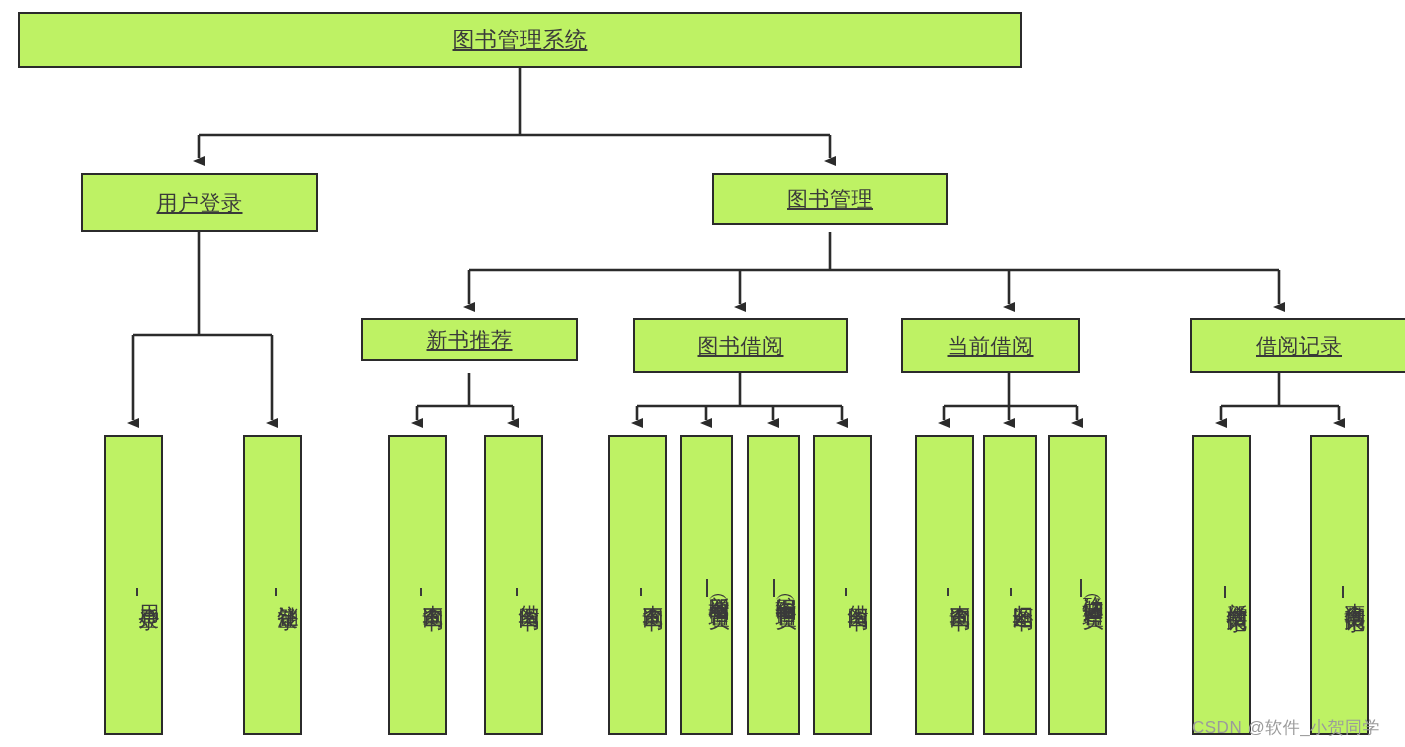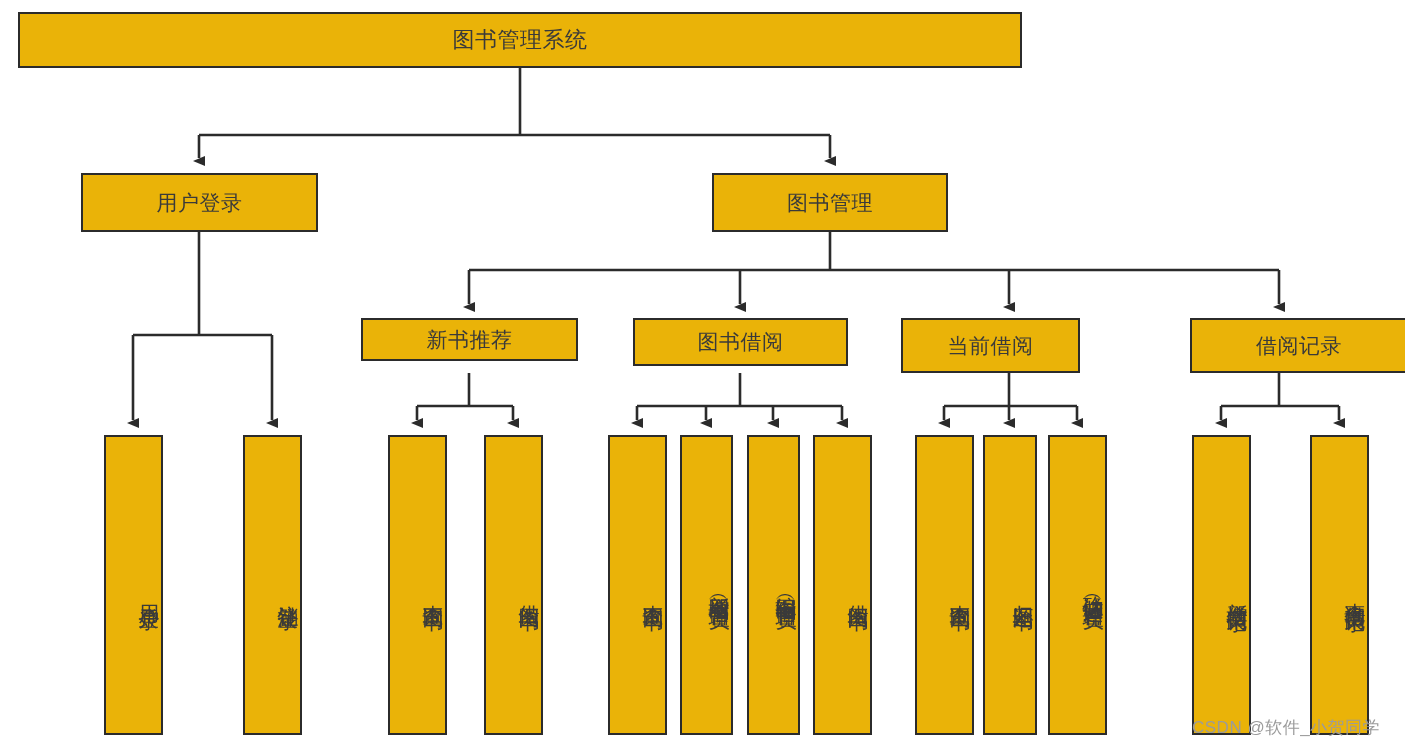--- a/index.html
+++ b/index.html
@@ -22,26 +22,27 @@
     left: 0;
     top: 0;
     width: 1405px;
     height: 747px;
     pointer-events: none;
   }
   .node {
     position: absolute;
     box-sizing: border-box;
     border: 2px solid #2b2b2b;
-    background: #eab308;
+    background: #bef264;
     display: flex;
     align-items: center;
     justify-content: center;
     color: #3a3a3a;
     letter-spacing: 0.5px;
+    text-decoration: underline;
   }
   .node-h {
     font-size: 21px;
   }
   .node-root {
     font-size: 22px;
   }
   .node-leaf {
     writing-mode: vertical-rl;
     text-orientation: upright;
@@ -114,24 +115,24 @@
       <path d="M1279,373 L1279,406"></path>
       <path d="M1221,406 L1339,406"></path>
       <path d="M1221,406 L1221,420" marker-end="url(#arrow)"></path>
       <path d="M1339,406 L1339,420" marker-end="url(#arrow)"></path>
     </g>
   </svg>
 
   <div class="node node-root" style="left:18px; top:12px; width:1004px; height:56px;">图书管理系统</div>
 
   <div class="node node-h" style="left:81px; top:173px; width:237px; height:59px;">用户登录</div>
-  <div class="node node-h" style="left:712px; top:173px; width:236px; height:59px;">图书管理</div>
+  <div class="node node-h" style="left:712px; top:173px; width:236px; height:52px;">图书管理</div>
 
   <div class="node node-h" style="left:361px; top:318px; width:217px; height:43px;">新书推荐</div>
-  <div class="node node-h" style="left:633px; top:318px; width:215px; height:48px;">图书借阅</div>
+  <div class="node node-h" style="left:633px; top:318px; width:215px; height:55px;">图书借阅</div>
   <div class="node node-h" style="left:901px; top:318px; width:179px; height:55px;">当前借阅</div>
   <div class="node node-h" style="left:1170px; top:318px; width:218px; height:55px;margin-left:20px;">借阅记录</div>
 
   <div class="node node-leaf" style="left:104px; top:435px; width:59px; height:300px;">用户登录</div>
   <div class="node node-leaf" style="left:243px; top:435px; width:59px; height:300px;">注销登录</div>
 
   <div class="node node-leaf" style="left:388px; top:435px; width:59px; height:300px;">查询图书</div>
   <div class="node node-leaf" style="left:484px; top:435px; width:59px; height:300px;">借阅图书</div>
 
   <div class="node node-leaf" style="left:608px; top:435px; width:59px; height:300px;">查询图书</div>

